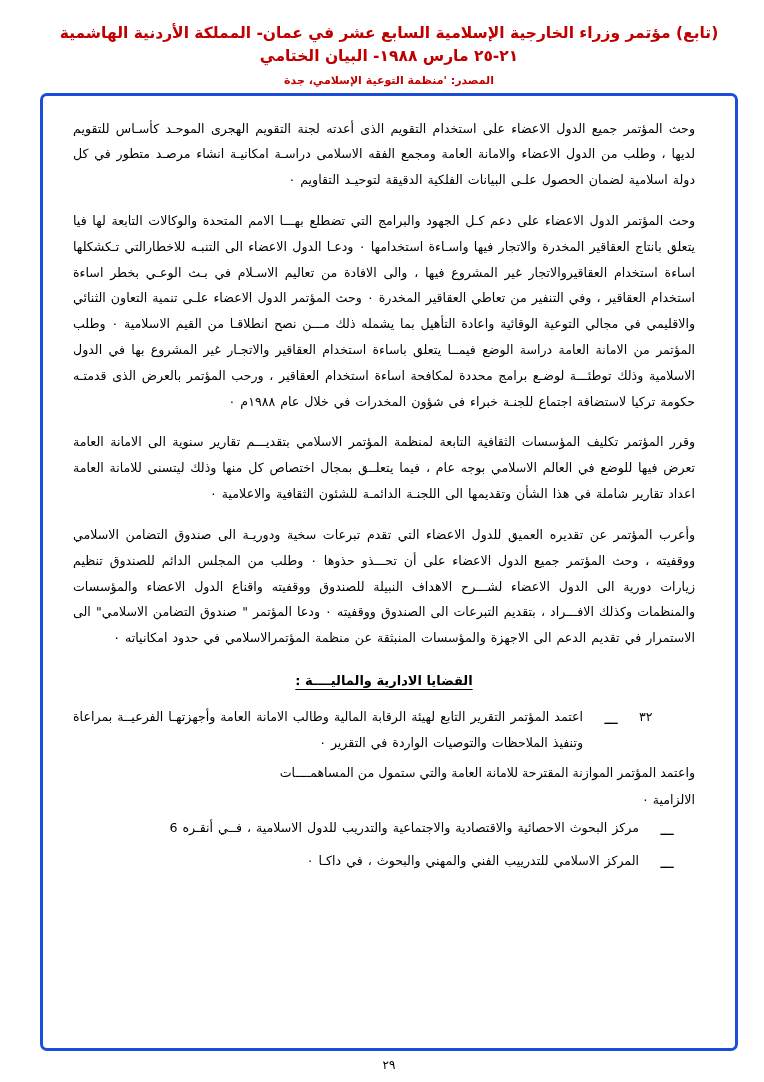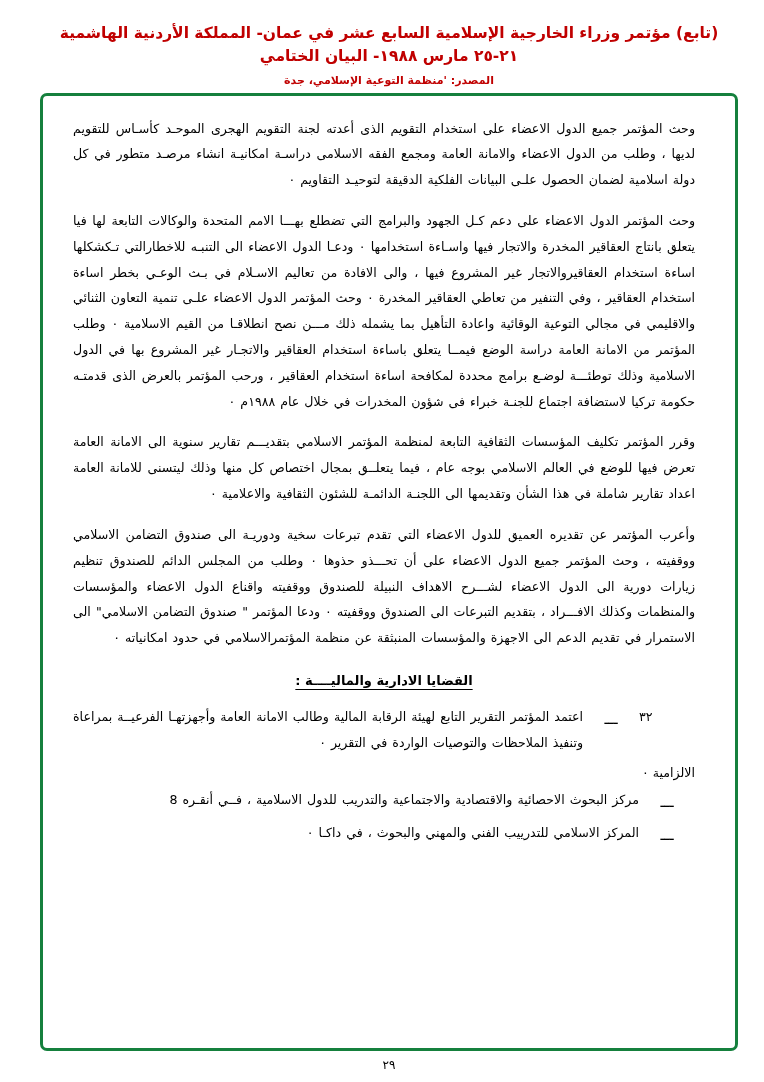--- a/index.html
+++ b/index.html
@@ -36,21 +36,21 @@
     letter-spacing: 0px;
   }
   .doc-source {
     color: #c00000;
     font-weight: bold;
     font-size: 11px;
     margin-top: 5px;
     direction: rtl;
   }
   .green-frame {
-    border: 3px solid #15803d;
+    border: 3px solid #1d4ed8;
     border-radius: 7px;
     flex: 1;
     box-sizing: border-box;
     padding: 20px 40px 18px 30px;
     direction: rtl;
     overflow: hidden;
   }
   .para {
     font-size: 12.6px;
     line-height: 2.05;
@@ -137,25 +137,26 @@
     <p class="para">وأعرب المؤتمر عن تقديره العميق للدول الاعضاء التي تقدم تبرعات سخية ودوريـة الى صندوق التضامن الاسلامي ووقفيته ، وحث المؤتمر جميع الدول الاعضاء على أن تحـــذو حذوها ٠ وطلب من المجلس الدائم للصندوق تنظيم زيارات دورية الى الدول الاعضاء لشـــرح الاهداف النبيلة للصندوق ووقفيته واقناع الدول الاعضاء والمؤسسات والمنظمات وكذلك الافـــراد ، بتقديم التبرعات الى الصندوق ووقفيته ٠ ودعا المؤتمر " صندوق التضامن الاسلامي" الى الاستمرار في تقديم الدعم الى الاجهزة والمؤسسات المنبثقة عن منظمة المؤتمرالاسلامي في حدود امكانياته ٠</p>
 
     <div class="section-heading">القضايا الادارية والماليــــة :</div>
 
     <div class="numbered-block">
       <div class="num-col">٣٢</div>
       <div class="dash-col">ـــ</div>
       <div class="body-col">اعتمد المؤتمر التقرير التابع لهيئة الرقابة المالية وطالب الامانة العامة وأجهزتهـا الفرعيــة بمراعاة وتنفيذ الملاحظات والتوصيات الواردة في التقرير ٠</div>
     </div>
 
+    <div class="plain-line">واعتمد المؤتمر الموازنة المقترحة للامانة العامة والتي ستمول من المساهمــــات</div>
     <div class="plain-line">الالزامية ٠</div>
 
     <div class="sub-item">
       <div class="dash-col">ـــ</div>
-      <div class="body-col">مركز البحوث الاحصائية والاقتصادية والاجتماعية والتدريب للدول الاسلامية ، فــي أنقـره 8</div>
+      <div class="body-col">مركز البحوث الاحصائية والاقتصادية والاجتماعية والتدريب للدول الاسلامية ، فــي أنقـره 6</div>
     </div>
 
     <div class="sub-item">
       <div class="dash-col">ـــ</div>
       <div class="body-col">المركز الاسلامي للتدرييب الفني والمهني والبحوث ، في داكـا ٠</div>
     </div>
 
   </div>
 
   <div class="page-number">٢٩</div>

